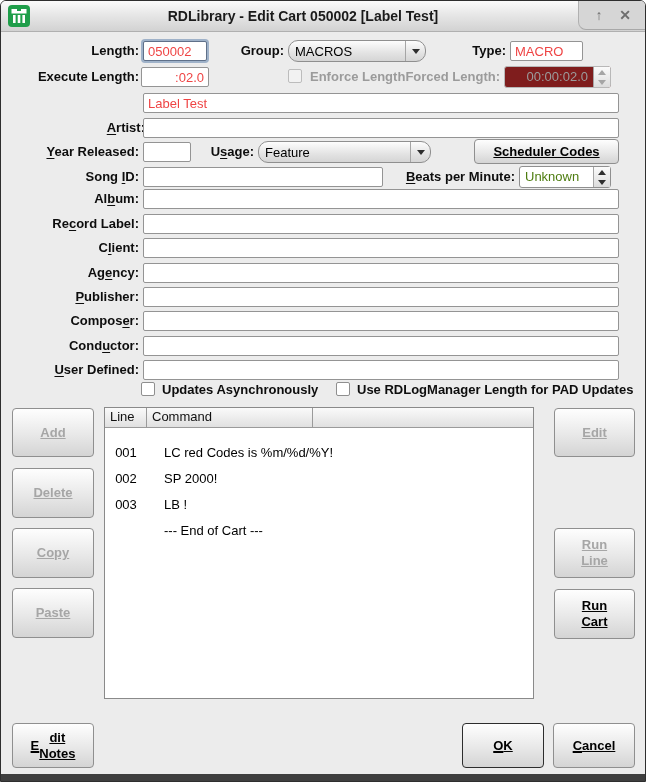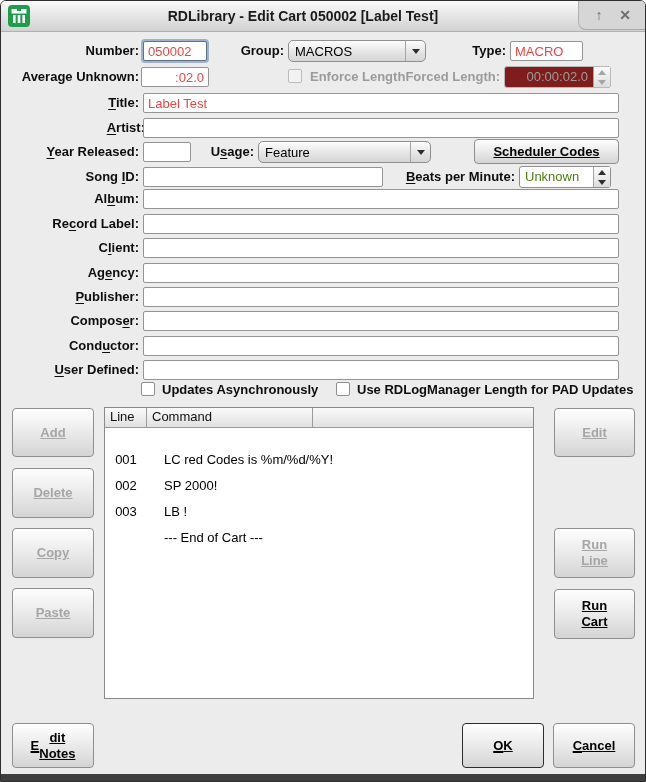--- a/index.html
+++ b/index.html
@@ -22,21 +22,21 @@
   .lbl{position:absolute;height:20px;line-height:20px;font-weight:bold;font-size:13px;
     color:#0d0d0d;text-align:right;white-space:nowrap;}
   .lbl u{text-underline-offset:2px;}
   .dis-text{color:#9b9b9b !important;}
   .inp{position:absolute;height:20px;box-sizing:border-box;border:1px solid #949494;
     border-radius:2px;background:#fff;font-family:"Liberation Sans",sans-serif;
     font-size:13px;color:#ef4444;padding:4px 4px;}
   .inp.focus{border:1px solid #5f7089;box-shadow:0 0 0 2px #9fb2c9;}
   .inp.ra{text-align:right;}
   .combo{position:absolute;height:22px;box-sizing:border-box;border:1px solid #8f8f8f;
-    border-radius:5px;background:linear-gradient(180deg,#fdfdfd,#e3e3e3 60%,#d5d5d5);
+    border-radius:10px;background:linear-gradient(180deg,#fdfdfd,#e3e3e3 60%,#d5d5d5);
     display:flex;align-items:center;cursor:pointer;}
   .combo-text{flex:1;padding:0 6px;font-size:13px;color:#000;white-space:nowrap;overflow:hidden;}
   .combo-arrow{width:19px;height:100%;border-left:1px solid #a5a5a5;display:flex;
     align-items:center;justify-content:center;}
   .tri-dn{width:0;height:0;border-left:4px solid transparent;border-right:4px solid transparent;
     border-top:5px solid #2e2e2e;}
   .spin{position:absolute;height:22px;box-sizing:border-box;border:1px solid #8f8f8f;
     border-radius:3px;background:#fff;display:flex;}
   .spin.dis{background:#7f1d1d;border-color:#b8b8b8;}
   .spin-text{flex:1;padding:0 5px;font-size:13px;line-height:20px;color:#4d7c0f;white-space:nowrap;overflow:hidden;}
@@ -66,21 +66,21 @@
   
   .mtable{position:absolute;left:103px;top:406px;width:430px;height:292px;box-sizing:border-box;
     border:1px solid #8a8a8a;background:#fff;overflow:hidden;}
   .th-row{display:flex;height:19px;background:linear-gradient(180deg,#fafafa,#e0e0e0);
     border-bottom:1px solid #9a9a9a;}
   .th-cell{box-sizing:border-box;border-right:1px solid #9a9a9a;padding:0 5px;
     font-size:13px;line-height:18px;color:#111;white-space:nowrap;overflow:hidden;}
   .th-line{width:42px;}
   .th-cmd{width:166px;}
   .th-rest{flex:1;border-right:none;}
-  .t-body{padding-top:19px;}
+  .t-body{padding-top:12px;}
   .t-row{display:flex;height:26px;font-size:13px;line-height:26px;color:#000;cursor:default;}
   .t-line{width:42px;text-align:center;}
   .t-cmd{padding-left:17px;white-space:nowrap;}
   .bottom-strip{position:absolute;left:0;right:0;bottom:0;height:7px;background:#3e3e3e;}
 </style>
 </head>
 <body>
 
 <div id="win">
 
@@ -94,50 +94,49 @@
         <rect x="9.7" y="10" width="2.6" height="8" fill="#ffffff"></rect>
         <rect x="14.4" y="10" width="2.6" height="8" fill="#ffffff"></rect>
       </svg>
     </div>
     <div class="win-title">RDLibrary - Edit Cart 050002 [Label Test]</div>
     <div class="tb-tab"></div>
     <div class="tb-btn tb-shade">↑</div>
     <div class="tb-btn tb-close">✕</div>
   </div>
 
-  <div class="lbl" style="left:0;top:40px;width:138px;">Number:</div>
+  <div class="lbl" style="left:0;top:40px;width:138px;">Length:</div>
   <input class="inp focus" style="left: 142px; top: 40px; width: 64px;" value="050002">
   <div class="lbl" style="left:200px;top:40px;width:83px;">Group:</div>
   <div class="combo" style="left:287px;top:39px;width:138px;">
     <span class="combo-text">MACROS</span>
     <span class="combo-arrow">
         <span class="tri-dn"></span>
       </span>
   </div>
   <div class="lbl" style="left:440px;top:40px;width:65px;">Type:</div>
   <input class="inp" style="left: 509px; top: 40px; width: 73px;" value="MACRO">
 
-  <div class="lbl" style="left:0;top:66px;width:138px;">Average Unknown:</div>
+  <div class="lbl" style="left:0;top:66px;width:138px;">Execute Length:</div>
   <input class="inp ra" style="left: 140px; top: 66px; width: 68px;" value=":02.0">
   <span class="cb dis" style="left:287px;top:68px;"></span>
   <span class="cb-lab dis-text" style="left:309px;top:68px;text-align:center;">Enforce Length</span>
   <div class="lbl dis-text" style="left:350px;top:66px;width:149px;">Forced Length:</div>
   <div class="spin dis ra" style="left:503px;top:65px;width:107px;">
     <span class="spin-text">00:00:02.0</span>
     <span class="spin-btns">
       <span class="spin-b">
           <span class="tri-up-s"></span>
         </span>
       <span class="spin-b">
           <span class="tri-dn-s"></span>
         </span>
     </span>
   </div>
 
-  <div class="lbl" style="left:0;top:92px;width:138px;"><u>T</u>itle:</div>
   <input class="inp" style="left: 142px; top: 92px; width: 476px;" value="Label Test">
   <div class="lbl" style="left:6px;top:117px;width:138px;"><u>A</u>rtist:</div>
   <input class="inp" style="left: 142px; top: 117px; width: 476px;" value="">
 
   <div class="lbl" style="left:0;top:141px;width:138px;"><u>Y</u>ear Released:</div>
   <input class="inp" style="left: 142px; top: 141px; width: 48px;" value="">
   <div class="lbl" style="left:150px;top:141px;width:103px;">U<u>s</u>age:</div>
   <div class="combo" style="left:257px;top:140px;width:173px;">
     <span class="combo-text">Feature</span>
     <span class="combo-arrow">

